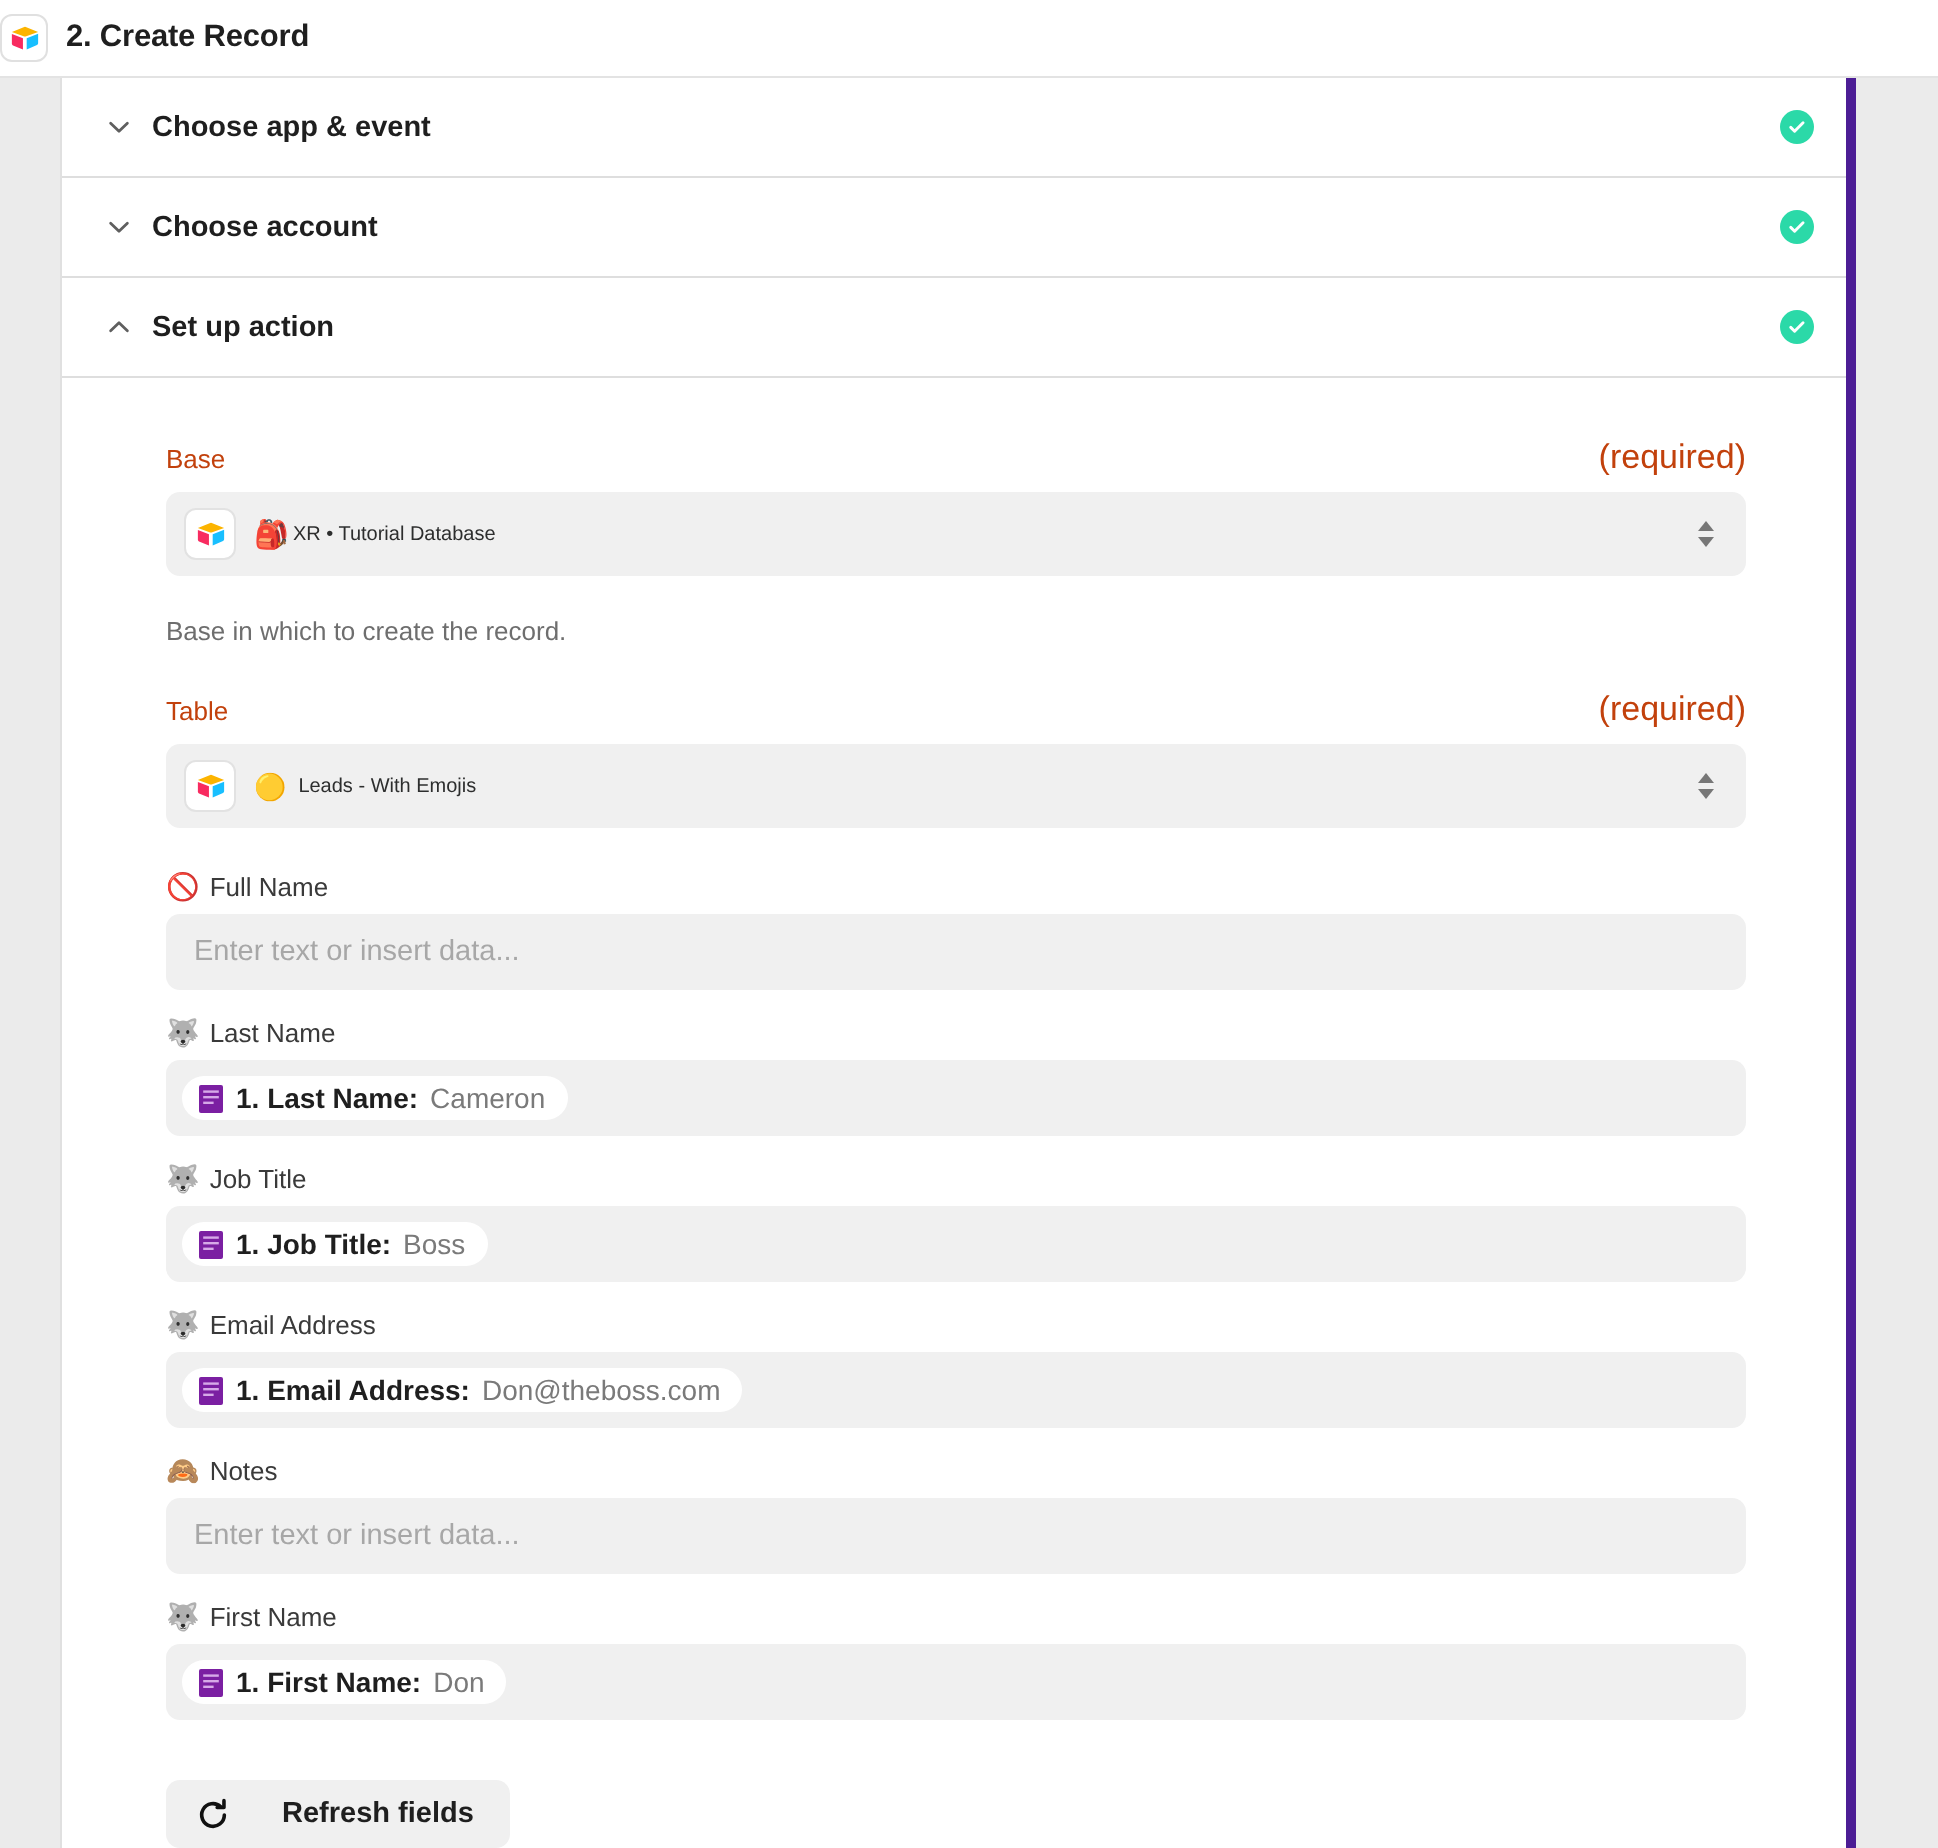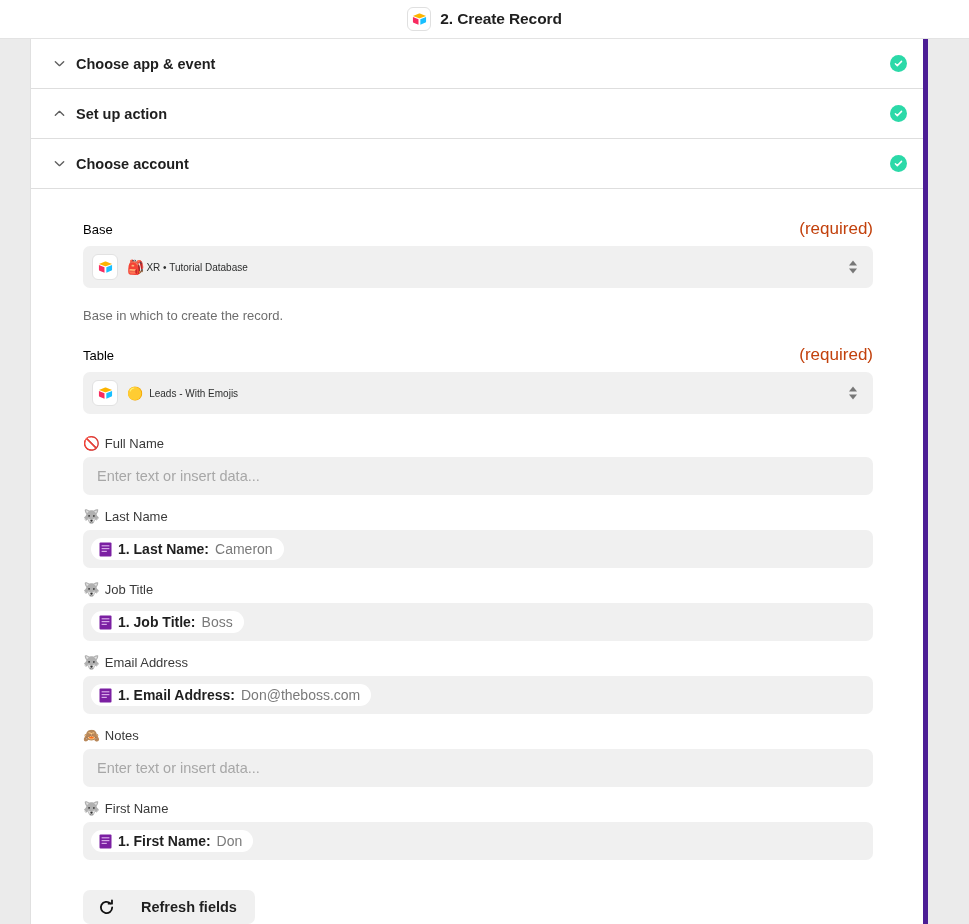--- a/index.html
+++ b/index.html
@@ -16,21 +16,21 @@
     overflow: hidden;
   }
 
   
   .topbar {
     height: 38px;
     background: #ffffff;
     border-bottom: 1px solid #e3e3e3;
     display: flex;
     align-items: center;
-    justify-content: center;
+    justify-content: flex-start;
     position: relative;
   }
   .topbar-inner {
     display: flex;
     align-items: center;
     gap: 9px;
   }
   .app-icon {
     width: 22px;
     height: 22px;
@@ -116,21 +116,21 @@
   .field-block { margin-bottom: 0; }
 
   .lbl-row {
     display: flex;
     align-items: baseline;
     justify-content: space-between;
     margin-bottom: 7px;
   }
   .lbl {
     font-size: 13px;
-    color: #000000;
+    color: #c2410c;
   }
   .lbl-req {
     font-size: 17px;
     color: #c2410c;
   }
 
   
   .select-ctl {
     height: 42px;
     background: #f0f0f0;
@@ -291,41 +291,41 @@
           </svg>
       </span>
       <span class="acc-title">Choose app &amp; event</span>
       <span class="check-badge">
         <svg width="11" height="11" viewBox="0 0 12 12">
             <path d="M2.6 6.2 4.7 8.3 9.3 3.7" fill="none" stroke="#fff" stroke-width="1.6" stroke-linecap="round" stroke-linejoin="round"></path>
           </svg>
       </span>
     </div>
 
+    <div class="acc-row">
+      <span class="chev">
+        <svg width="13" height="13" viewBox="0 0 14 14">
+            <path d="M2.5 5 7 9.3 11.5 5" fill="none" stroke="currentColor" stroke-width="1.5" stroke-linecap="round" stroke-linejoin="round"></path>
+          </svg>
+      </span>
+      <span class="acc-title">Choose account</span>
+      <span class="check-badge">
+        <svg width="11" height="11" viewBox="0 0 12 12">
+            <path d="M2.6 6.2 4.7 8.3 9.3 3.7" fill="none" stroke="#fff" stroke-width="1.6" stroke-linecap="round" stroke-linejoin="round"></path>
+          </svg>
+      </span>
+    </div>
+
     <div class="acc-row open">
       <span class="chev">
         <svg width="13" height="13" viewBox="0 0 14 14">
             <path d="M2.5 9 7 4.7 11.5 9" fill="none" stroke="currentColor" stroke-width="1.5" stroke-linecap="round" stroke-linejoin="round"></path>
           </svg>
       </span>
       <span class="acc-title">Set up action</span>
-      <span class="check-badge">
-        <svg width="11" height="11" viewBox="0 0 12 12">
-            <path d="M2.6 6.2 4.7 8.3 9.3 3.7" fill="none" stroke="#fff" stroke-width="1.6" stroke-linecap="round" stroke-linejoin="round"></path>
-          </svg>
-      </span>
-    </div>
-
-    <div class="acc-row">
-      <span class="chev">
-        <svg width="13" height="13" viewBox="0 0 14 14">
-            <path d="M2.5 5 7 9.3 11.5 5" fill="none" stroke="currentColor" stroke-width="1.5" stroke-linecap="round" stroke-linejoin="round"></path>
-          </svg>
-      </span>
-      <span class="acc-title">Choose account</span>
       <span class="check-badge">
         <svg width="11" height="11" viewBox="0 0 12 12">
             <path d="M2.6 6.2 4.7 8.3 9.3 3.7" fill="none" stroke="#fff" stroke-width="1.6" stroke-linecap="round" stroke-linejoin="round"></path>
           </svg>
       </span>
     </div>
 
     <div class="sect-body">
 
       

